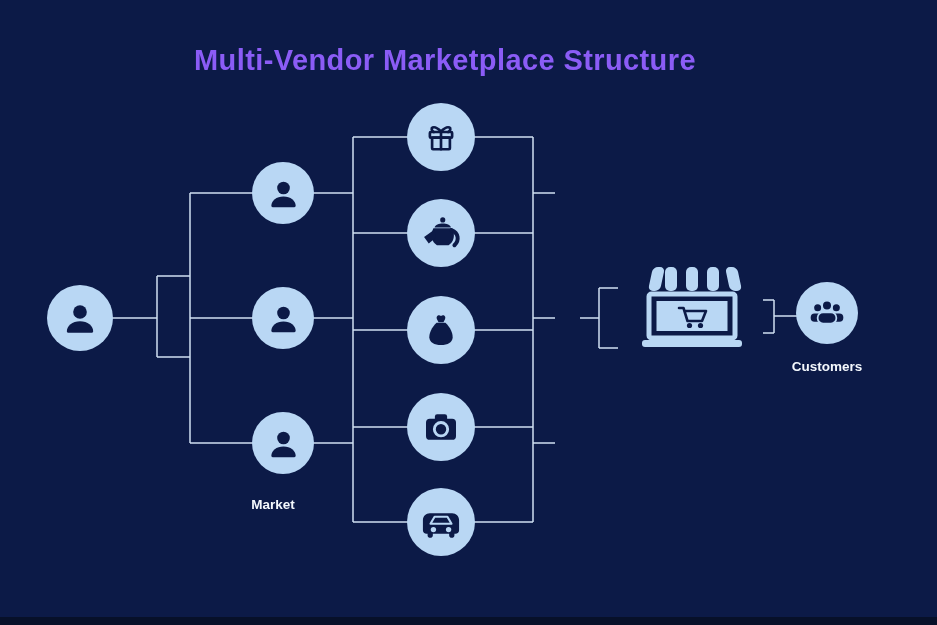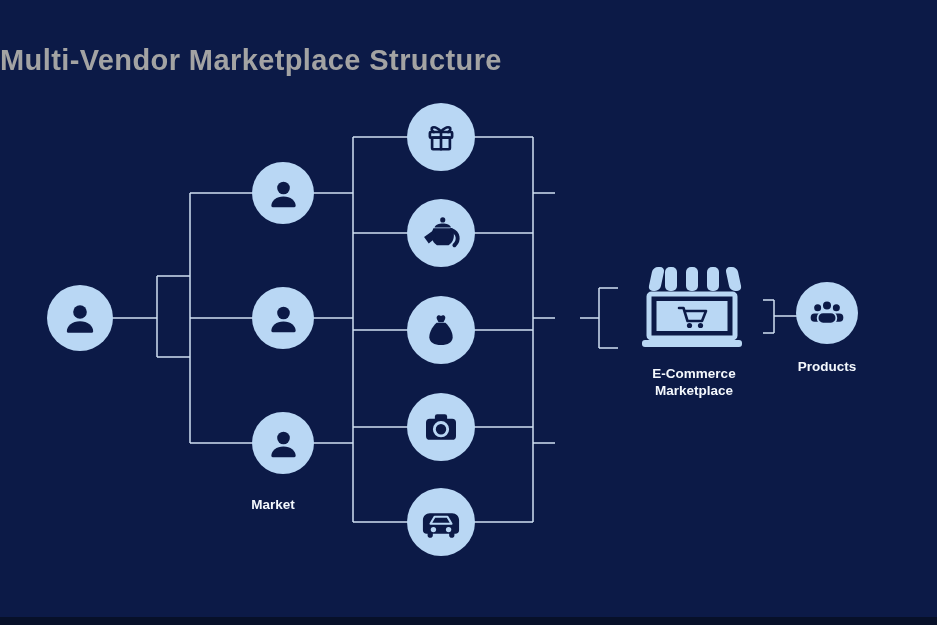--- a/index.html
+++ b/index.html
@@ -5,21 +5,22 @@
   html,body{margin:0;padding:0;}
   .canvas{
     position:relative;
     width:937px;height:625px;
     background:#0c1a47;
     overflow:hidden;
     font-family:"Liberation Sans", sans-serif;
   }
   .title{
     position:absolute;left:0;top:44px;width:890px;
-    color:#a3a3a3;
+    text-align:center;
+    color:#8b5cf6;
     font-size:29px;font-weight:700;letter-spacing:.4px;
   }
   .connectors{position:absolute;left:0;top:0;}
   .node{
     position:absolute;
     background:#b9d7f4;
     border-radius:50%;
     display:flex;align-items:center;justify-content:center;
   }
   .label{
@@ -140,32 +141,31 @@
           </g>
       </g>
       <rect x="12" y="30" width="86" height="44" rx="2.5" fill="none" stroke="#b9d7f4" stroke-width="5"></rect>
       <rect x="19.5" y="37" width="71" height="30" fill="#b9d7f4"></rect>
       <path d="M42 44h4.5l4 13h14.5l4-10h-20" fill="none" stroke="#0c1a47" stroke-width="2.6" stroke-linejoin="round" stroke-linecap="round"></path>
       <circle cx="52.5" cy="61.5" r="2.6" fill="#0c1a47"></circle>
       <circle cx="63.5" cy="61.5" r="2.6" fill="#0c1a47"></circle>
       <rect x="5" y="76" width="100" height="7" rx="3" fill="#b9d7f4"></rect>
     </svg>
   </div>
-  <div class="label" style="left:619px;top:365px;width:150px">E-Commerce Marketplace</div>
 
   <div class="node" style="left:796px;top:282px;width:62px;height:62px">
     <svg width="42" height="42" viewBox="0 0 36 36">
       <g fill="#0c1a47">
         <circle cx="10" cy="13.5" r="3"></circle>
         <rect x="4" y="18.5" width="11.5" height="7" rx="3.4"></rect>
         <circle cx="26" cy="13.5" r="3"></circle>
         <rect x="20.5" y="18.5" width="11.5" height="7" rx="3.4"></rect>
       </g>
       <g fill="#0c1a47" stroke="#b9d7f4" stroke-width="1.5">
         <circle cx="18" cy="11.5" r="4.2"></circle>
         <rect x="10" y="17.5" width="16" height="9.5" rx="4.6"></rect>
       </g>
     </svg>
   </div>
-  <div class="label" style="left:767px;top:358px;width:120px">Products</div>
+  <div class="label" style="left:767px;top:358px;width:120px">Customers</div>
 
   <div class="bottom-bar"></div>
 </div>
 
 </body></html>

